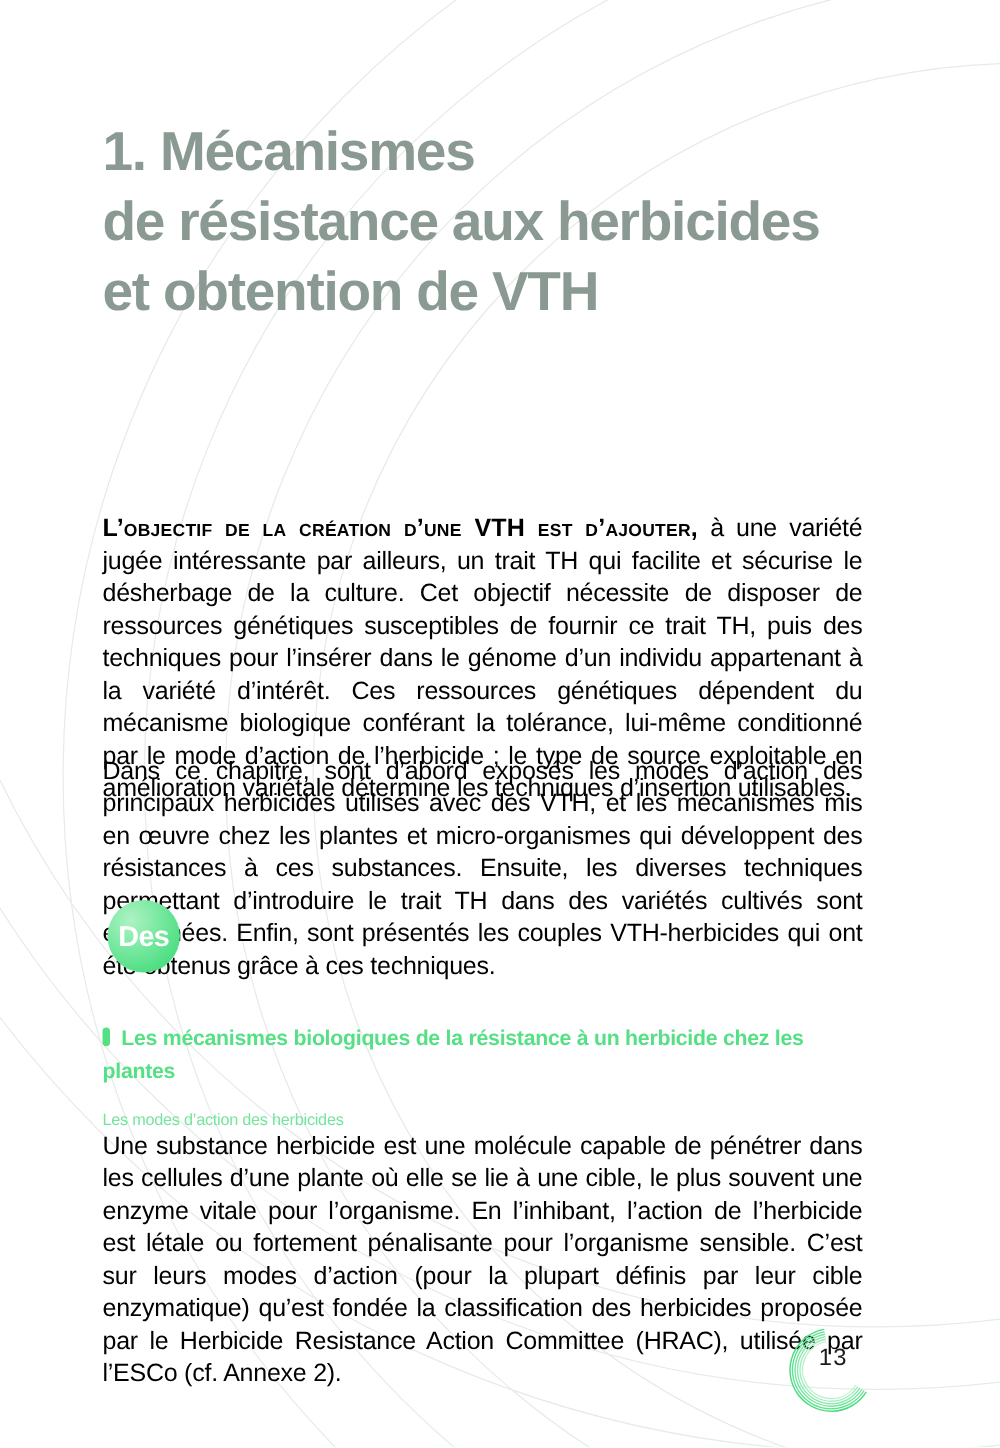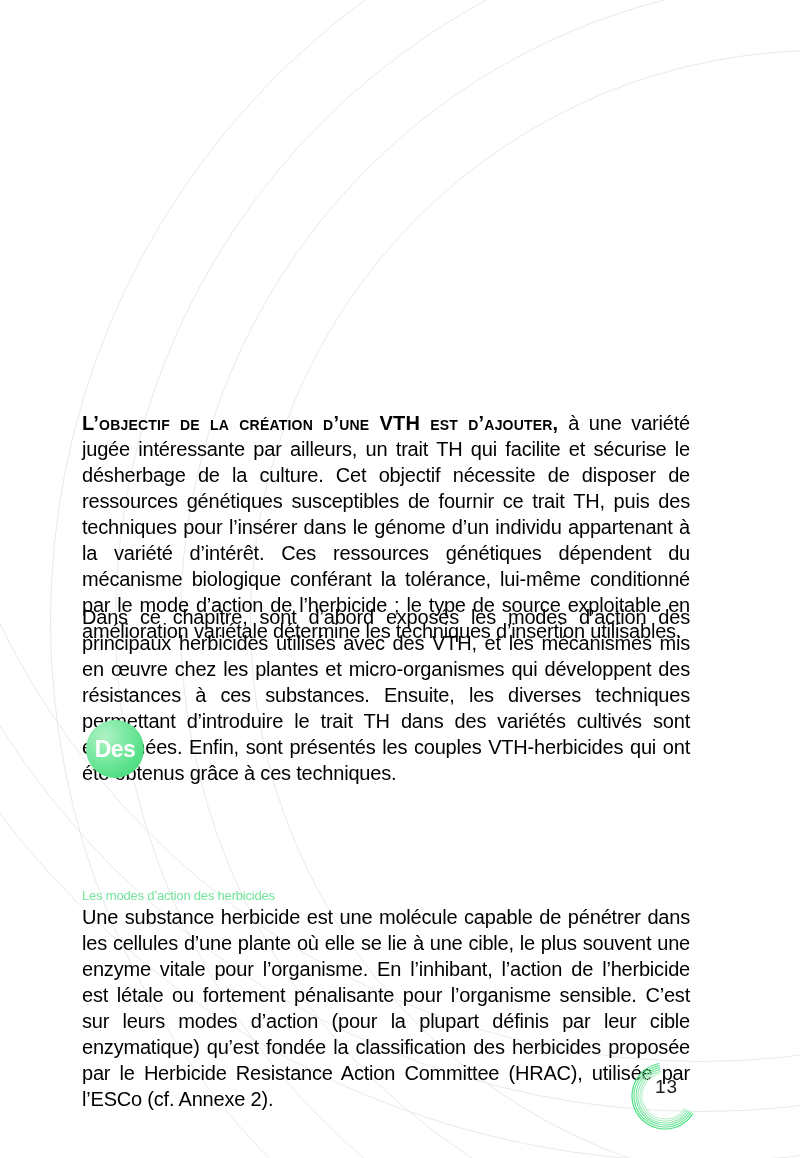--- a/index.html
+++ b/index.html
@@ -67,31 +67,37 @@
 
   <div class="arc" style="left:250px;top:50px;width:1140px;height:1140px;"></div>
   <div class="arc" style="left:180px;top:-20px;width:1280px;height:1280px;"></div>
   <div class="arc" style="left:115px;top:-85px;width:1410px;height:1410px;"></div>
   <div class="arc" style="left:50px;top:-150px;width:1540px;height:1540px;"></div>
 
   <div class="arc" style="left:-80px;top:-500px;width:1560px;height:1560px;"></div>
   <div class="arc" style="left:-130px;top:-550px;width:1660px;height:1660px;"></div>
   <div class="arc" style="left:-180px;top:-600px;width:1760px;height:1760px;"></div>
 
+  <div class="chapter-title">
+    <div>1. Mécanismes</div>
+    <div>de résistance aux herbicides</div>
+    <div>et obtention de VTH</div>
+  </div>
 
   <p class="body-par p1"><span class="lead">L’objectif de la création d’une VTH est d’ajouter,</span><span> à une variété jugée intéressante par ailleurs, un trait TH qui facilite et sécurise le désherbage de la culture. Cet objectif nécessite de disposer de ressources génétiques susceptibles de fournir ce trait TH, puis des techniques pour l’insérer dans le génome d’un individu appartenant à la variété d’intérêt. Ces ressources génétiques dépendent du mécanisme biologique conférant la tolérance, lui-même conditionné par le mode d’action de l’herbicide ; le type de source exploitable en amélioration variétale détermine les techniques d’insertion utilisables.</span></p>
 
   <p class="body-par p2">Dans ce chapitre, sont d’abord exposés les modes d’action des principaux herbicides utilisés avec des VTH, et les mécanismes mis en œuvre chez les plantes et micro-organismes qui développent des résistances à ces substances. Ensuite, les diverses techniques permettant d’introduire le trait TH dans des variétés cultivés sont examinées. Enfin, sont présentés les couples VTH-herbicides qui ont été obtenus grâce à ces techniques.</p>
 
   <div class="section-head">
     <div class="badge">
       <span>Des</span>
     </div>
   </div>
 
+  <div class="subhead"><span class="bar"></span><span>Les mécanismes biologiques de la résistance à un herbicide chez les plantes</span></div>
 
   <div class="subsub">Les modes d’action des herbicides</div>
 
   <p class="body-par p3">Une substance herbicide est une molécule capable de pénétrer dans les cellules d’une plante où elle se lie à une cible, le plus souvent une enzyme vitale pour l’organisme. En l’inhibant, l’action de l’herbicide est létale ou fortement pénalisante pour l’organisme sensible. C’est sur leurs modes d’action (pour la plupart définis par leur cible enzymatique) qu’est fondée la classification des herbicides proposée par le Herbicide Resistance Action Committee (HRAC), utilisée par l’ESCo (cf. Annexe 2).</p>
 
   <svg class="pagenum-arcs" width="74" height="80" viewBox="0 0 74 80" fill="none" xmlns="http://www.w3.org/2000/svg">
     <path d="M 33.0 15.3 A 23 23 0 1 0 56.5 50.2" stroke="#b9f1cc" stroke-width="1.1"></path>
     <path d="M 32.7 13.4 A 25 25 0 1 0 58.2 51.3" stroke="#a3edbd" stroke-width="1.1"></path>
     <path d="M 32.4 11.4 A 27 27 0 1 0 59.9 52.3" stroke="#8ce9ae" stroke-width="1.1"></path>
     <path d="M 32.0 9.4 A 29 29 0 1 0 61.6 53.4" stroke="#75e59f" stroke-width="1.1"></path>

